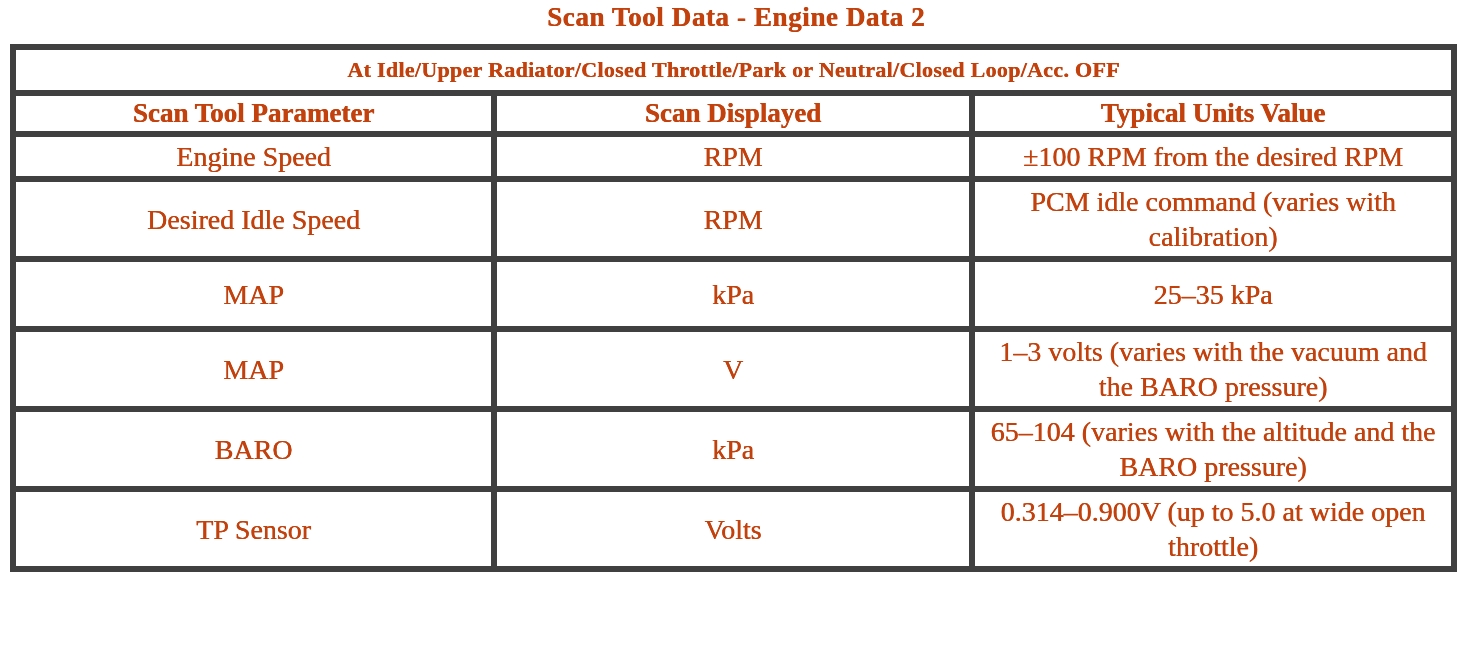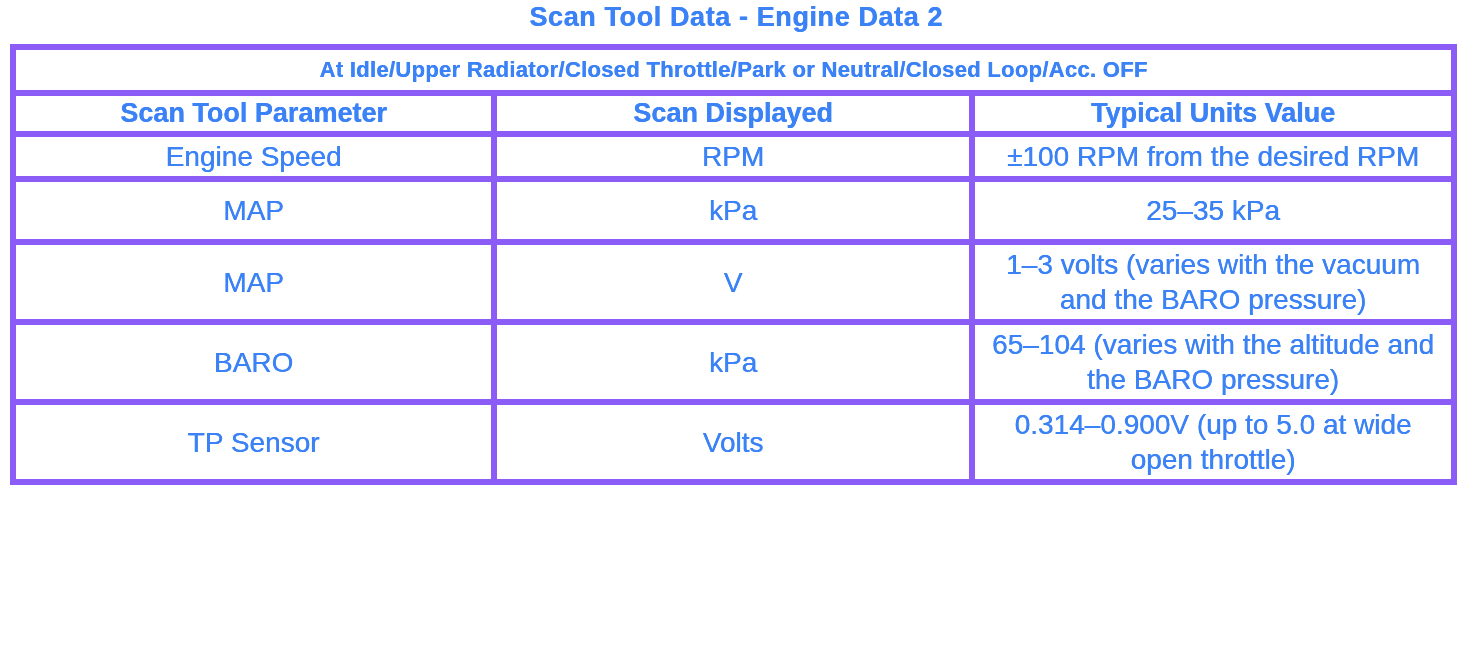--- a/index.html
+++ b/index.html
@@ -5,22 +5,22 @@
   html, body {
     margin: 0;
     padding: 0;
     background: #ffffff;
   }
   .page {
     position: relative;
     width: 1472px;
     height: 662px;
     background: #ffffff;
-    font-family: Liberation Sans, sans-serif;
-    color: #3b82f6;
+    font-family: Liberation Serif, serif;
+    color: #c2410c;
     overflow: hidden;
   }
   .doc-title {
     position: absolute;
     top: 2px;
     left: 0;
     width: 100%;
     margin: 0;
     text-align: center;
     font-size: 27px;
@@ -31,21 +31,21 @@
   table.data-table {
     position: absolute;
     top: 44px;
     left: 10px;
     width: 1447px;
     border-collapse: collapse;
     table-layout: fixed;
     background: #ffffff;
   }
   th, td {
-    border: 6px solid #8b5cf6;
+    border: 6px solid #404040;
     text-align: center;
     vertical-align: middle;
     padding: 2px 10px;
     text-shadow: 0.4px 0.2px 0 currentColor;
     overflow: hidden;
   }
   th.cond-cell {
     height: 36px;
     font-size: 22px;
     font-weight: bold;
@@ -95,20 +95,25 @@
         <th>Typical Units Value</th>
       </tr>
     </thead>
     <tbody id="rows-body">
   <tr>
     <td class="param-cell">Engine Speed</td>
     <td class="units-cell">RPM</td>
     <td class="value-cell">±100 RPM from the desired RPM</td>
   </tr>
 
+  <tr>
+    <td class="param-cell">Desired Idle Speed</td>
+    <td class="units-cell">RPM</td>
+    <td class="value-cell">PCM idle command (varies with calibration)</td>
+  </tr>
 
 
 
   <tr>
     <td class="param-cell">MAP</td>
     <td class="units-cell">kPa</td>
     <td class="value-cell">25–35 kPa</td>
   </tr>
 
   <tr>

